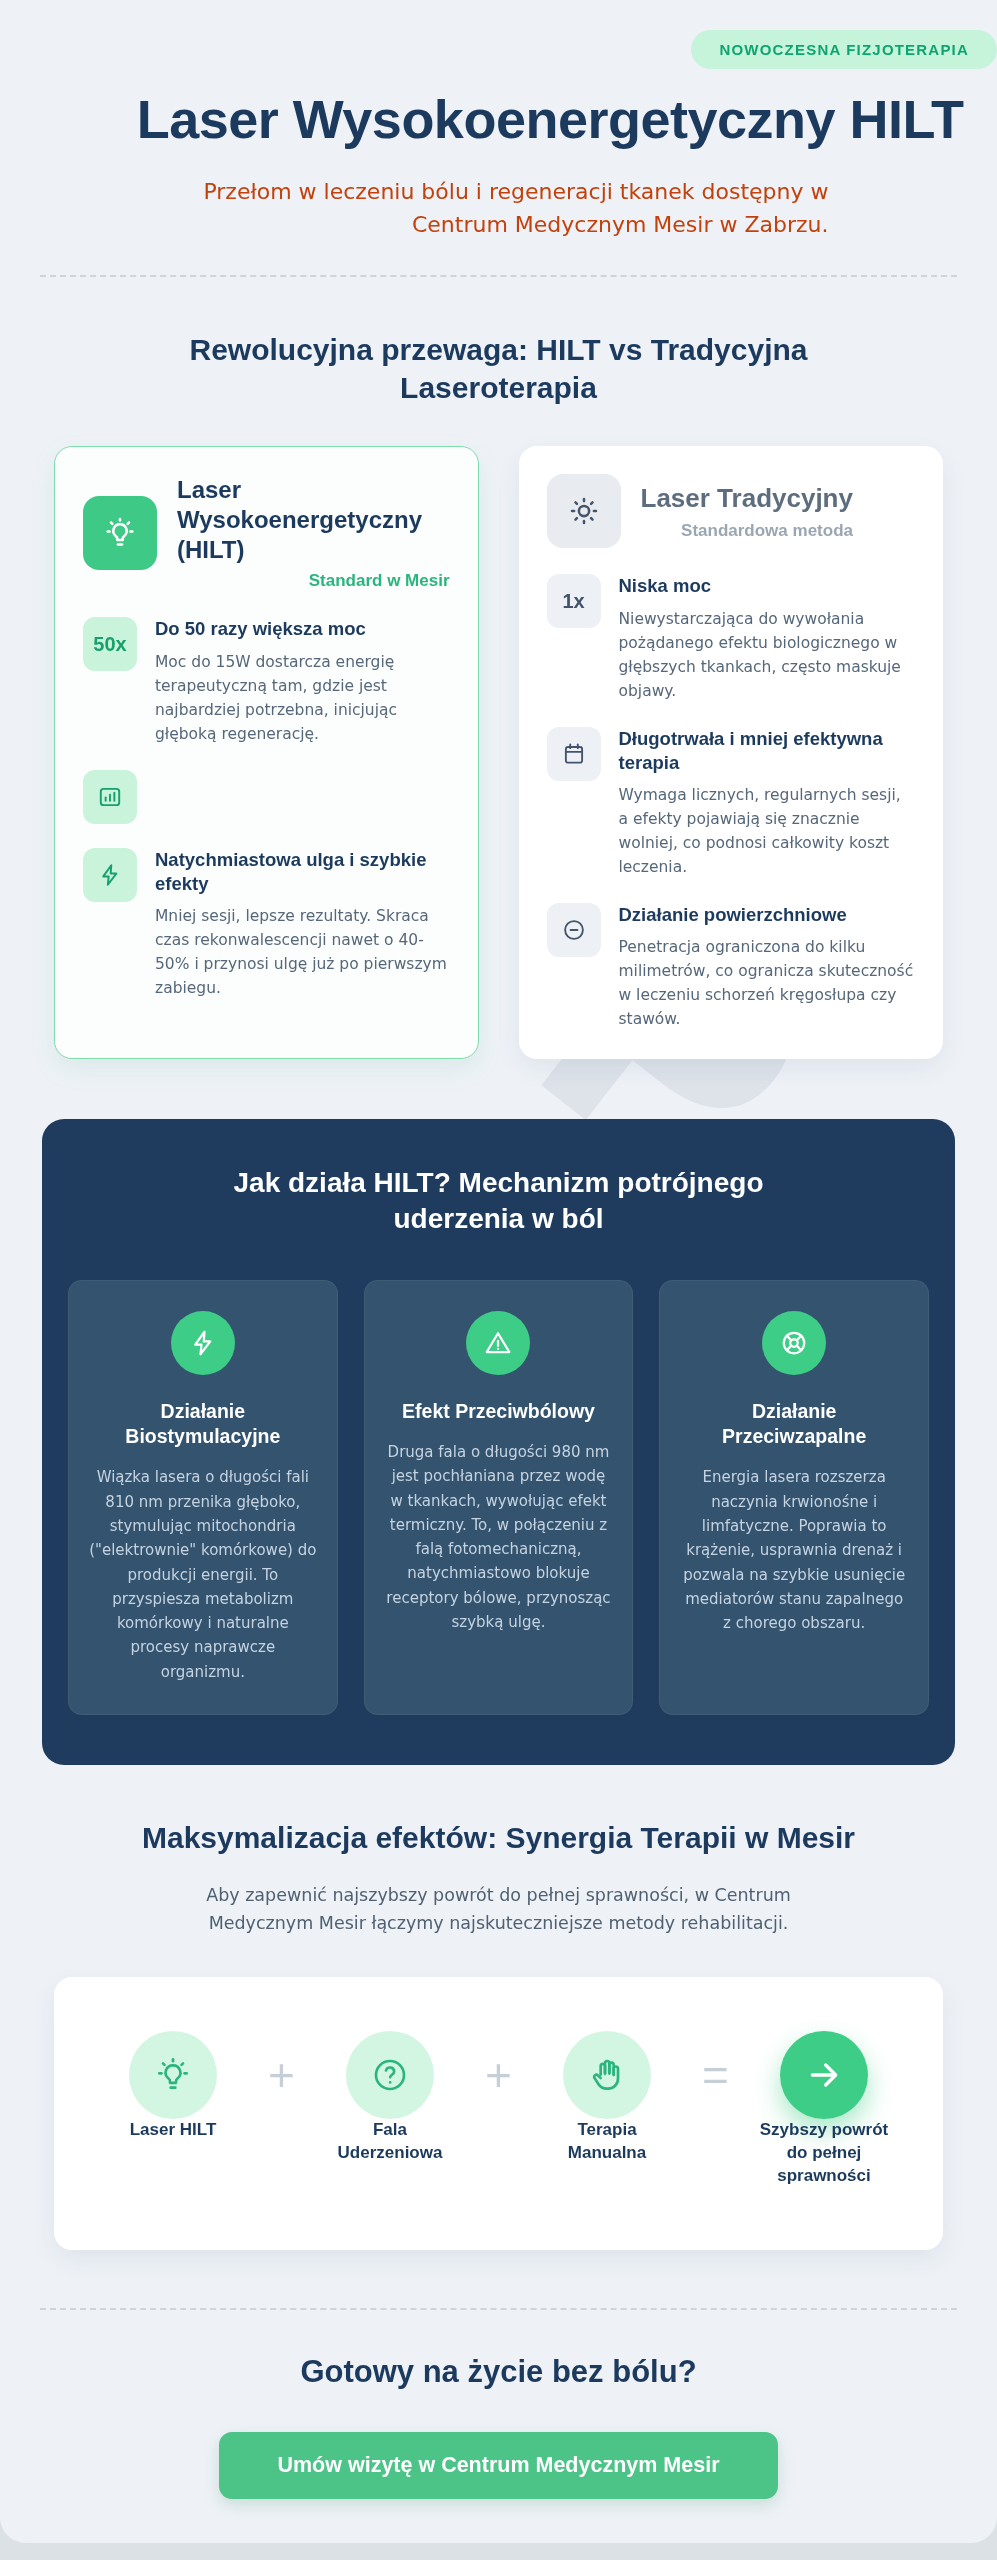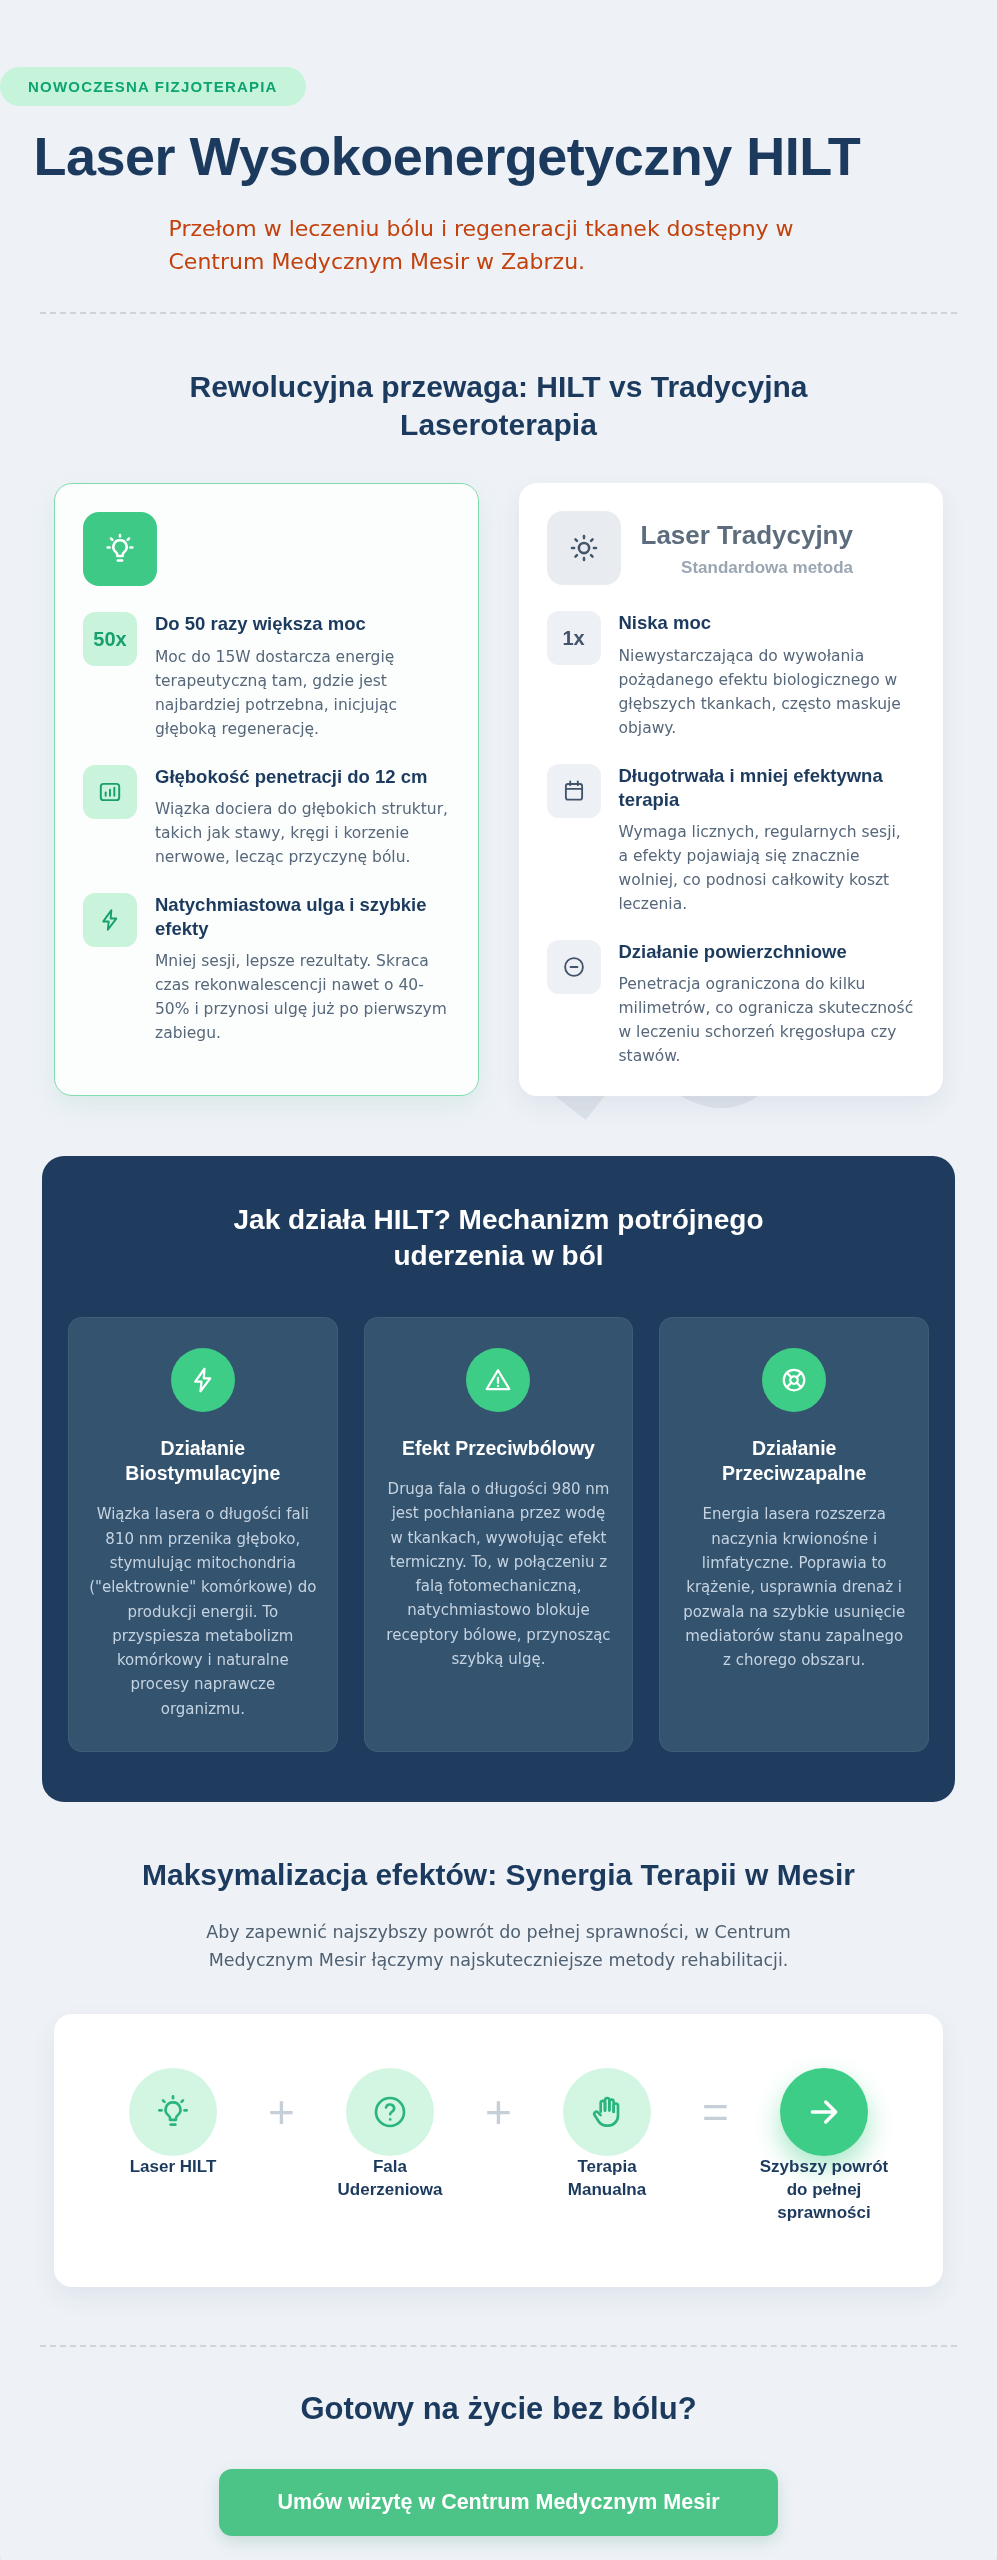--- a/index.html
+++ b/index.html
@@ -21,21 +21,21 @@
     position:absolute; left:560px; top:880px;
     font-size:300px; font-weight:bold;
     color:rgba(140,152,168,0.16);
     transform:rotate(38deg);
     z-index:0; pointer-events:none;
     font-family:"DejaVu Sans", sans-serif;
   }
   .layer{ position:relative; z-index:1; }
 
   
-  .hero{ padding-top:30px; text-align:left;margin-top:37px; }
+  .hero{ padding-top:30px; text-align:right; }
   .badge{
     display:inline-block;
     background:#c6f4da; color:#0ea472;
     font-size:15px; font-weight:bold; letter-spacing:1.2px;
     padding:11px 28px; border-radius:999px;
   }
   .title{
     margin:20px auto 0; max-width:930px;
     font-size:54px; line-height:1.12; letter-spacing:-0.5px;
     color:#1c3a5e; font-weight:bold;
@@ -201,42 +201,42 @@
             <svg viewBox="0 0 24 24" fill="none" stroke="currentColor" stroke-width="1.7" stroke-linecap="round" stroke-linejoin="round">
               <path d="M12 6.2a4.4 4.4 0 0 0-2.7 7.9c.5.4.9 1 .9 1.6v1h3.6v-1c0-.6.4-1.2.9-1.6A4.4 4.4 0 0 0 12 6.2z"></path>
               <path d="M10.6 19.6h2.8"></path>
               <path d="M12 2.6v1.1"></path>
                 <path d="M6 5l.9.9"></path>
                 <path d="M18 5l-.9.9"></path>
               <path d="M3.8 11h1.3"></path>
                 <path d="M18.9 11h1.3"></path>
             </svg>
           </div>
+          <div>
+            <h3 class="card-title">Laser Wysokoenergetyczny (HILT)</h3>
+            <div class="tagline">Standard w Mesir</div>
+          </div>
         </div>
 
         <div class="feat">
           <div class="tile tile-green">50x</div>
           <div>
             <h4>Do 50 razy większa moc</h4>
             <p>Moc do 15W dostarcza energię terapeutyczną tam, gdzie jest najbardziej potrzebna, inicjując głęboką regenerację.</p>
           </div>
         </div>
 
         <div class="feat">
           <div class="tile tile-green">
             <svg viewBox="0 0 24 24" fill="none" stroke="currentColor" stroke-width="1.8" stroke-linecap="round" stroke-linejoin="round">
               <rect x="3.5" y="4.5" width="17" height="15" rx="2.5"></rect>
               <path d="M8 15.5v-3"></path>
                 <path d="M12 15.5v-5.5"></path>
                 <path d="M16 15.5v-7.5"></path>
             </svg>
-          </div>
-          <div>
-            <h4>Głębokość penetracji do 12 cm</h4>
-            <p>Wiązka dociera do głębokich struktur, takich jak stawy, kręgi i korzenie nerwowe, lecząc przyczynę bólu.</p>
           </div>
         </div>
 
         <div class="feat">
           <div class="tile tile-green">
             <svg viewBox="0 0 24 24" fill="none" stroke="currentColor" stroke-width="1.8" stroke-linecap="round" stroke-linejoin="round">
               <path d="M13.2 3 5.8 13.3h5L10 21l7.8-10.3h-5.2L13.2 3z"></path>
             </svg>
           </div>
           <div>

